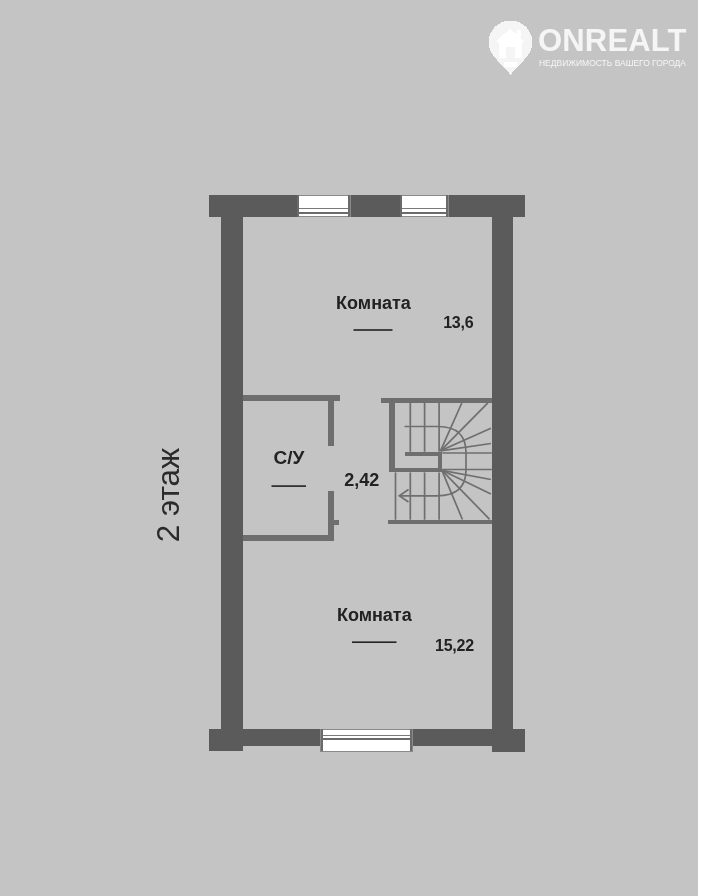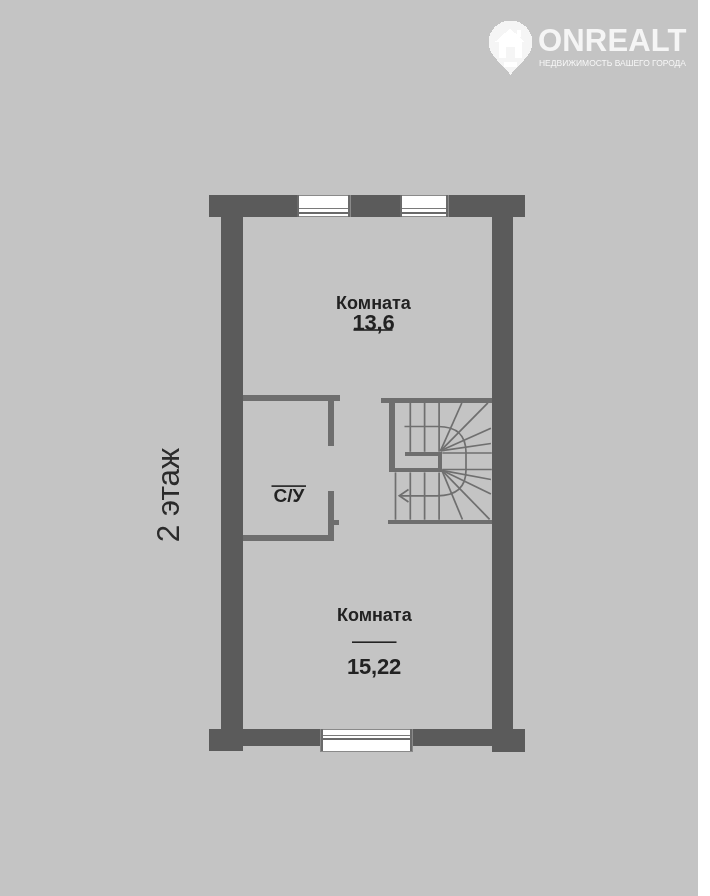--- a/index.html
+++ b/index.html
@@ -1,20 +1,20 @@
 <!DOCTYPE html>
 <html><head>
 <meta charset="utf-8">
 <style>
   html,body{margin:0;padding:0;background:#ffffff;}
   #page{position:relative;width:698px;height:896px;background:#7dd3fc;overflow:hidden;
         font-family:"Liberation Sans", sans-serif;filter:grayscale(1);}
   .lbl{position:absolute;width:200px;text-align:center;color:#222222;font-weight:bold;
        font-size:18px;line-height:20px;white-space:nowrap;}
-  .num{font-size:22px;letter-spacing:-0.2px;}
+  .num{font-size:16px;letter-spacing:-0.2px;text-align:right;}
 </style>
 </head>
 <body>
 <div id="page">
 
 <svg width="710" height="896" viewBox="0 0 710 896" style="position:absolute;left:0;top:0;" shape-rendering="crispEdges">
 
   <g>
     <path d="M 510.5 75.5 C 504.5 64 488.5 57.5 488.5 42.5 a 22 22 0 1 1 44 0 c 0 15 -16 21.5 -22 33 Z" fill="#f5f5f2"></path>
     <path d="M 510 28.5 L 495.5 41.5 L 498.5 41.5 L 498.5 58 L 521.5 58 L 521.5 41.5 L 524.5 41.5 Z" fill="#ffffff"></path>
@@ -115,25 +115,26 @@
 
   <rect x="271.5" y="485.3" width="34.5" height="1.6" fill="#222222" shape-rendering="auto"></rect>
 
   <rect x="352" y="641.4" width="44.5" height="1.6" fill="#222222" shape-rendering="auto"></rect>
 </svg>
 
 <div class="lbl" style="left:273.5px;top:292.5px;">Комната</div>
 
 <div class="lbl num" style="left:273.5px;top:312.5px;">13,6</div>
 
-<div class="lbl" style="left:189px;top:447.5px;font-size:19px;margin-top:38px;">С/У</div>
+<div class="lbl" style="left:189px;top:447.5px;font-size:19px;">С/У</div>
 
 
 
+<div class="lbl" style="left:261.8px;top:470px;">2,42</div>
 
 <div class="lbl" style="left:274.3px;top:604.5px;">Комната</div>
 
-<div class="lbl num" style="left:274px;top:657px;">15,22</div>
+<div class="lbl num" style="left:274px;top:636px;">15,22</div>
 
 <div style="position:absolute;left:67.8px;top:480px;width:200px;height:30px;text-align:center;
             color:#2b2b2b;font-size:31.5px;line-height:30px;white-space:nowrap;
             transform:rotate(-90deg);">2 этаж</div>
 </div>
 
 </body></html>

